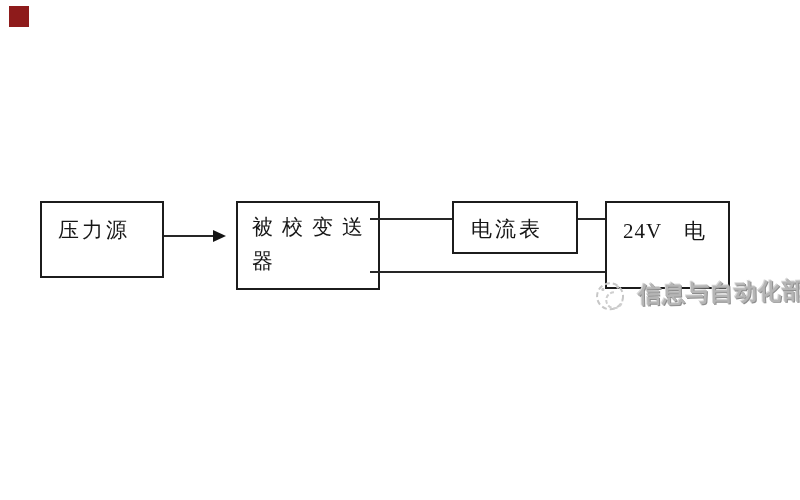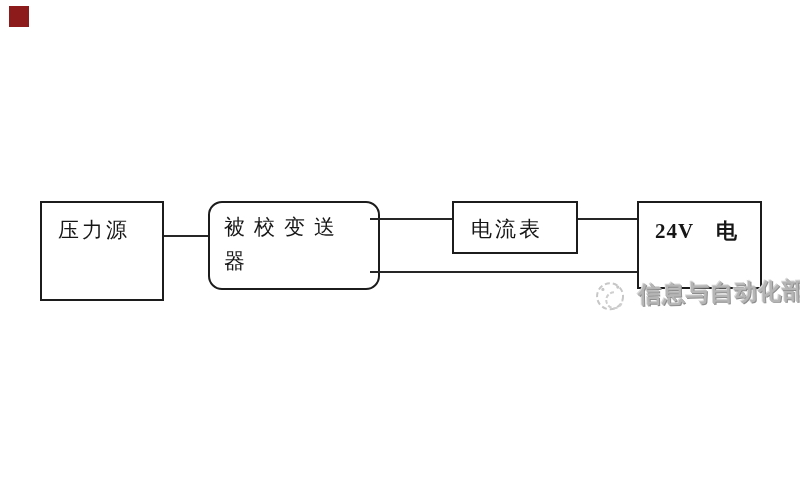--- a/index.html
+++ b/index.html
@@ -30,41 +30,39 @@
     border: 2px solid #1c1c1c;
     background: #ffffff;
     box-sizing: border-box;
     color: #161616;
     font-size: 21px;
     line-height: 34px;
   }
   .node .line { display: block; white-space: nowrap; }
 
   .node-pressure {
-    left: 40px; top: 201px; width: 124px; height: 100px;
+    left: 40px; top: 201px; width: 124px; height: 77px;
     padding: 10px 0 0 16px;
     letter-spacing: 3px;
   }
   .node-transmitter {
-    left: 208px; top: 201px; width: 172px; height: 89px;
+    left: 236px; top: 201px; width: 144px; height: 89px;
     padding: 7px 0 0 14px;
     letter-spacing: 9px;
-    border-radius: 14px;
   }
   .node-ammeter {
     left: 452px; top: 201px; width: 126px; height: 53px;
     padding: 9px 0 9px 17px;
     letter-spacing: 3px;
   }
   .node-power {
-    left: 637px; top: 201px; width: 125px; height: 88px;
+    left: 605px; top: 201px; width: 125px; height: 88px;
     padding: 13px 0 0 16px;
     line-height: 30px;
     letter-spacing: 1px;
-    font-weight: bold;
   }
   .node-power .line1 { word-spacing: 16px; }
 
   
   .wire {
     position: absolute;
     height: 2px;
     background: #262626;
   }
   .wire-arrow-shaft { left: 164px; top: 235px; width: 51px; }

